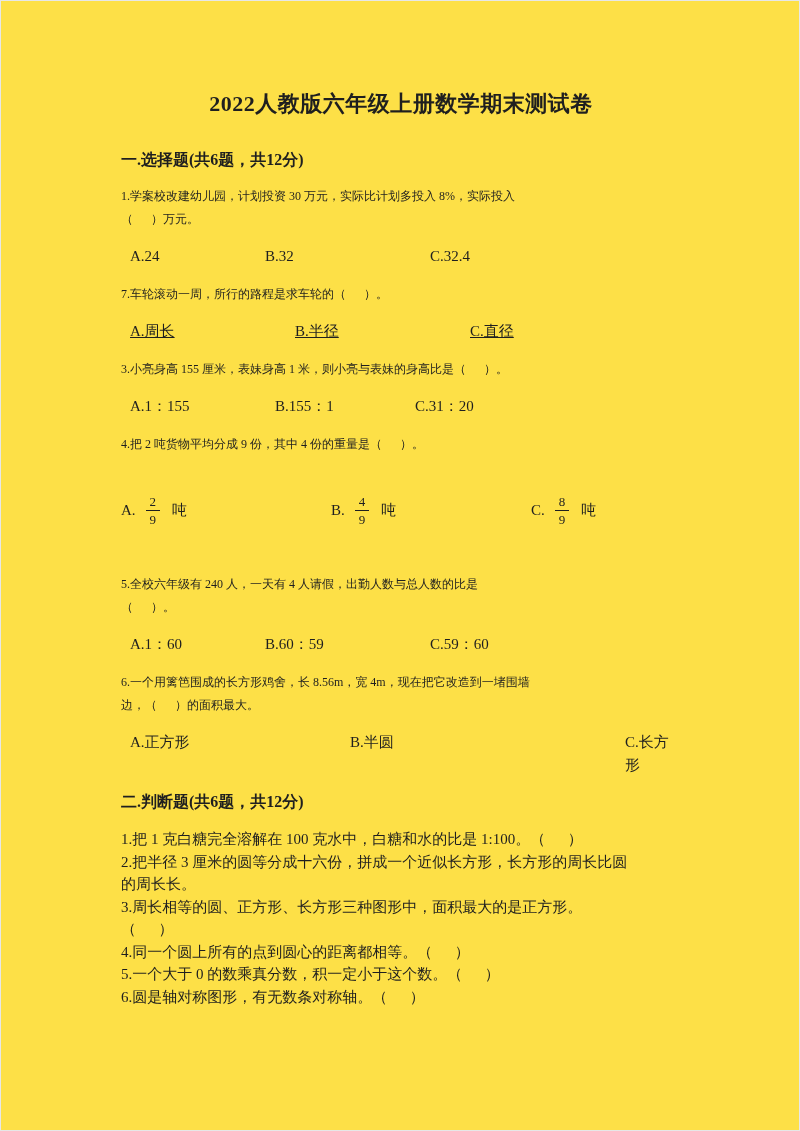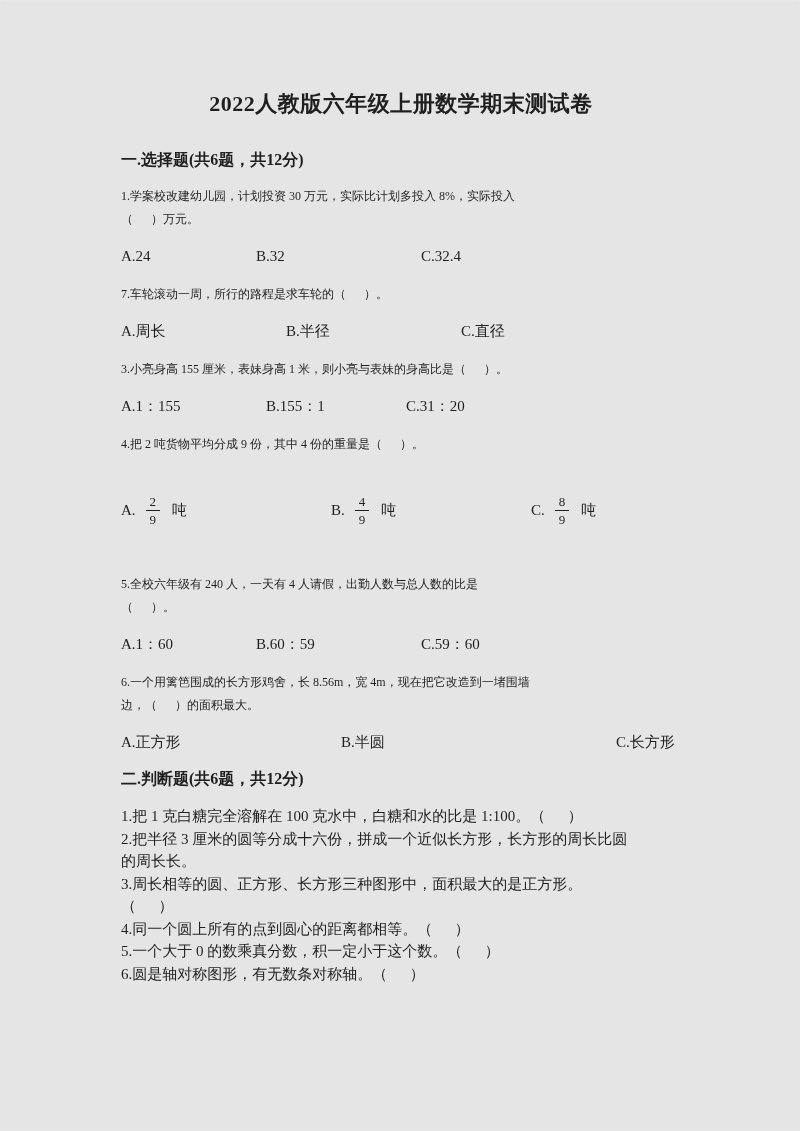--- a/index.html
+++ b/index.html
@@ -1,37 +1,37 @@
 <!DOCTYPE html>
 <html><head>
 <meta charset="utf-8">
 <style>
   html,body{margin:0;padding:0;background:#fff;}
   .page{
-    width:800px;height:1131px;box-sizing:border-box;background:#e5e5e5;
+    width:800px;height:1131px;box-sizing:border-box;background:#fde047;
     border:1px solid #e7e7e7;
     padding:90px 118px 0 120px;
     font-family:"Liberation Serif","DejaVu Serif",serif;
     color:#1f1f1f;overflow:hidden;
   }
   .title{
     font-size:22px;font-weight:bold;text-align:center;
     margin:0 0 33px 0;line-height:26px;letter-spacing:0.5px;
   }
   .sec-h{
     font-size:16px;font-weight:bold;margin:0 0 15px 0;line-height:20px;white-space:pre-wrap;
   }
   .sec-h.second{margin-top:4px;margin-bottom:16px;}
   .qtext{font-size:12px;line-height:23px;margin:0;white-space:pre-wrap;}
   .opts{
     display:grid;font-size:15px;line-height:23px;
-    margin:14px 0 15px 0;white-space:pre-wrap;
+    margin:14px 0 15px 9px;white-space:pre-wrap;
   }
   .opts-q1{grid-template-columns:135px 165px auto;}
-  .opts-q2{grid-template-columns:165px 175px auto;}
+  .opts-q2{grid-template-columns:165px 175px auto;text-decoration:underline;}
   .opts-q3{grid-template-columns:145px 140px auto;}
   .opts-q4{grid-template-columns:210px 200px auto;margin:38px 0 46px 0;}
   .opts-q5{grid-template-columns:135px 165px auto;}
   .opts-q6{grid-template-columns:190px 245px auto;gap:30px;}
   .frac-opt{display:inline-flex;align-items:center;}
   .frac{
     display:inline-flex;flex-direction:column;align-items:center;
     font-size:13px;line-height:15px;margin:0 12px 0 10px;
   }
   .frac .num{padding:0 4px 1px 4px;}

